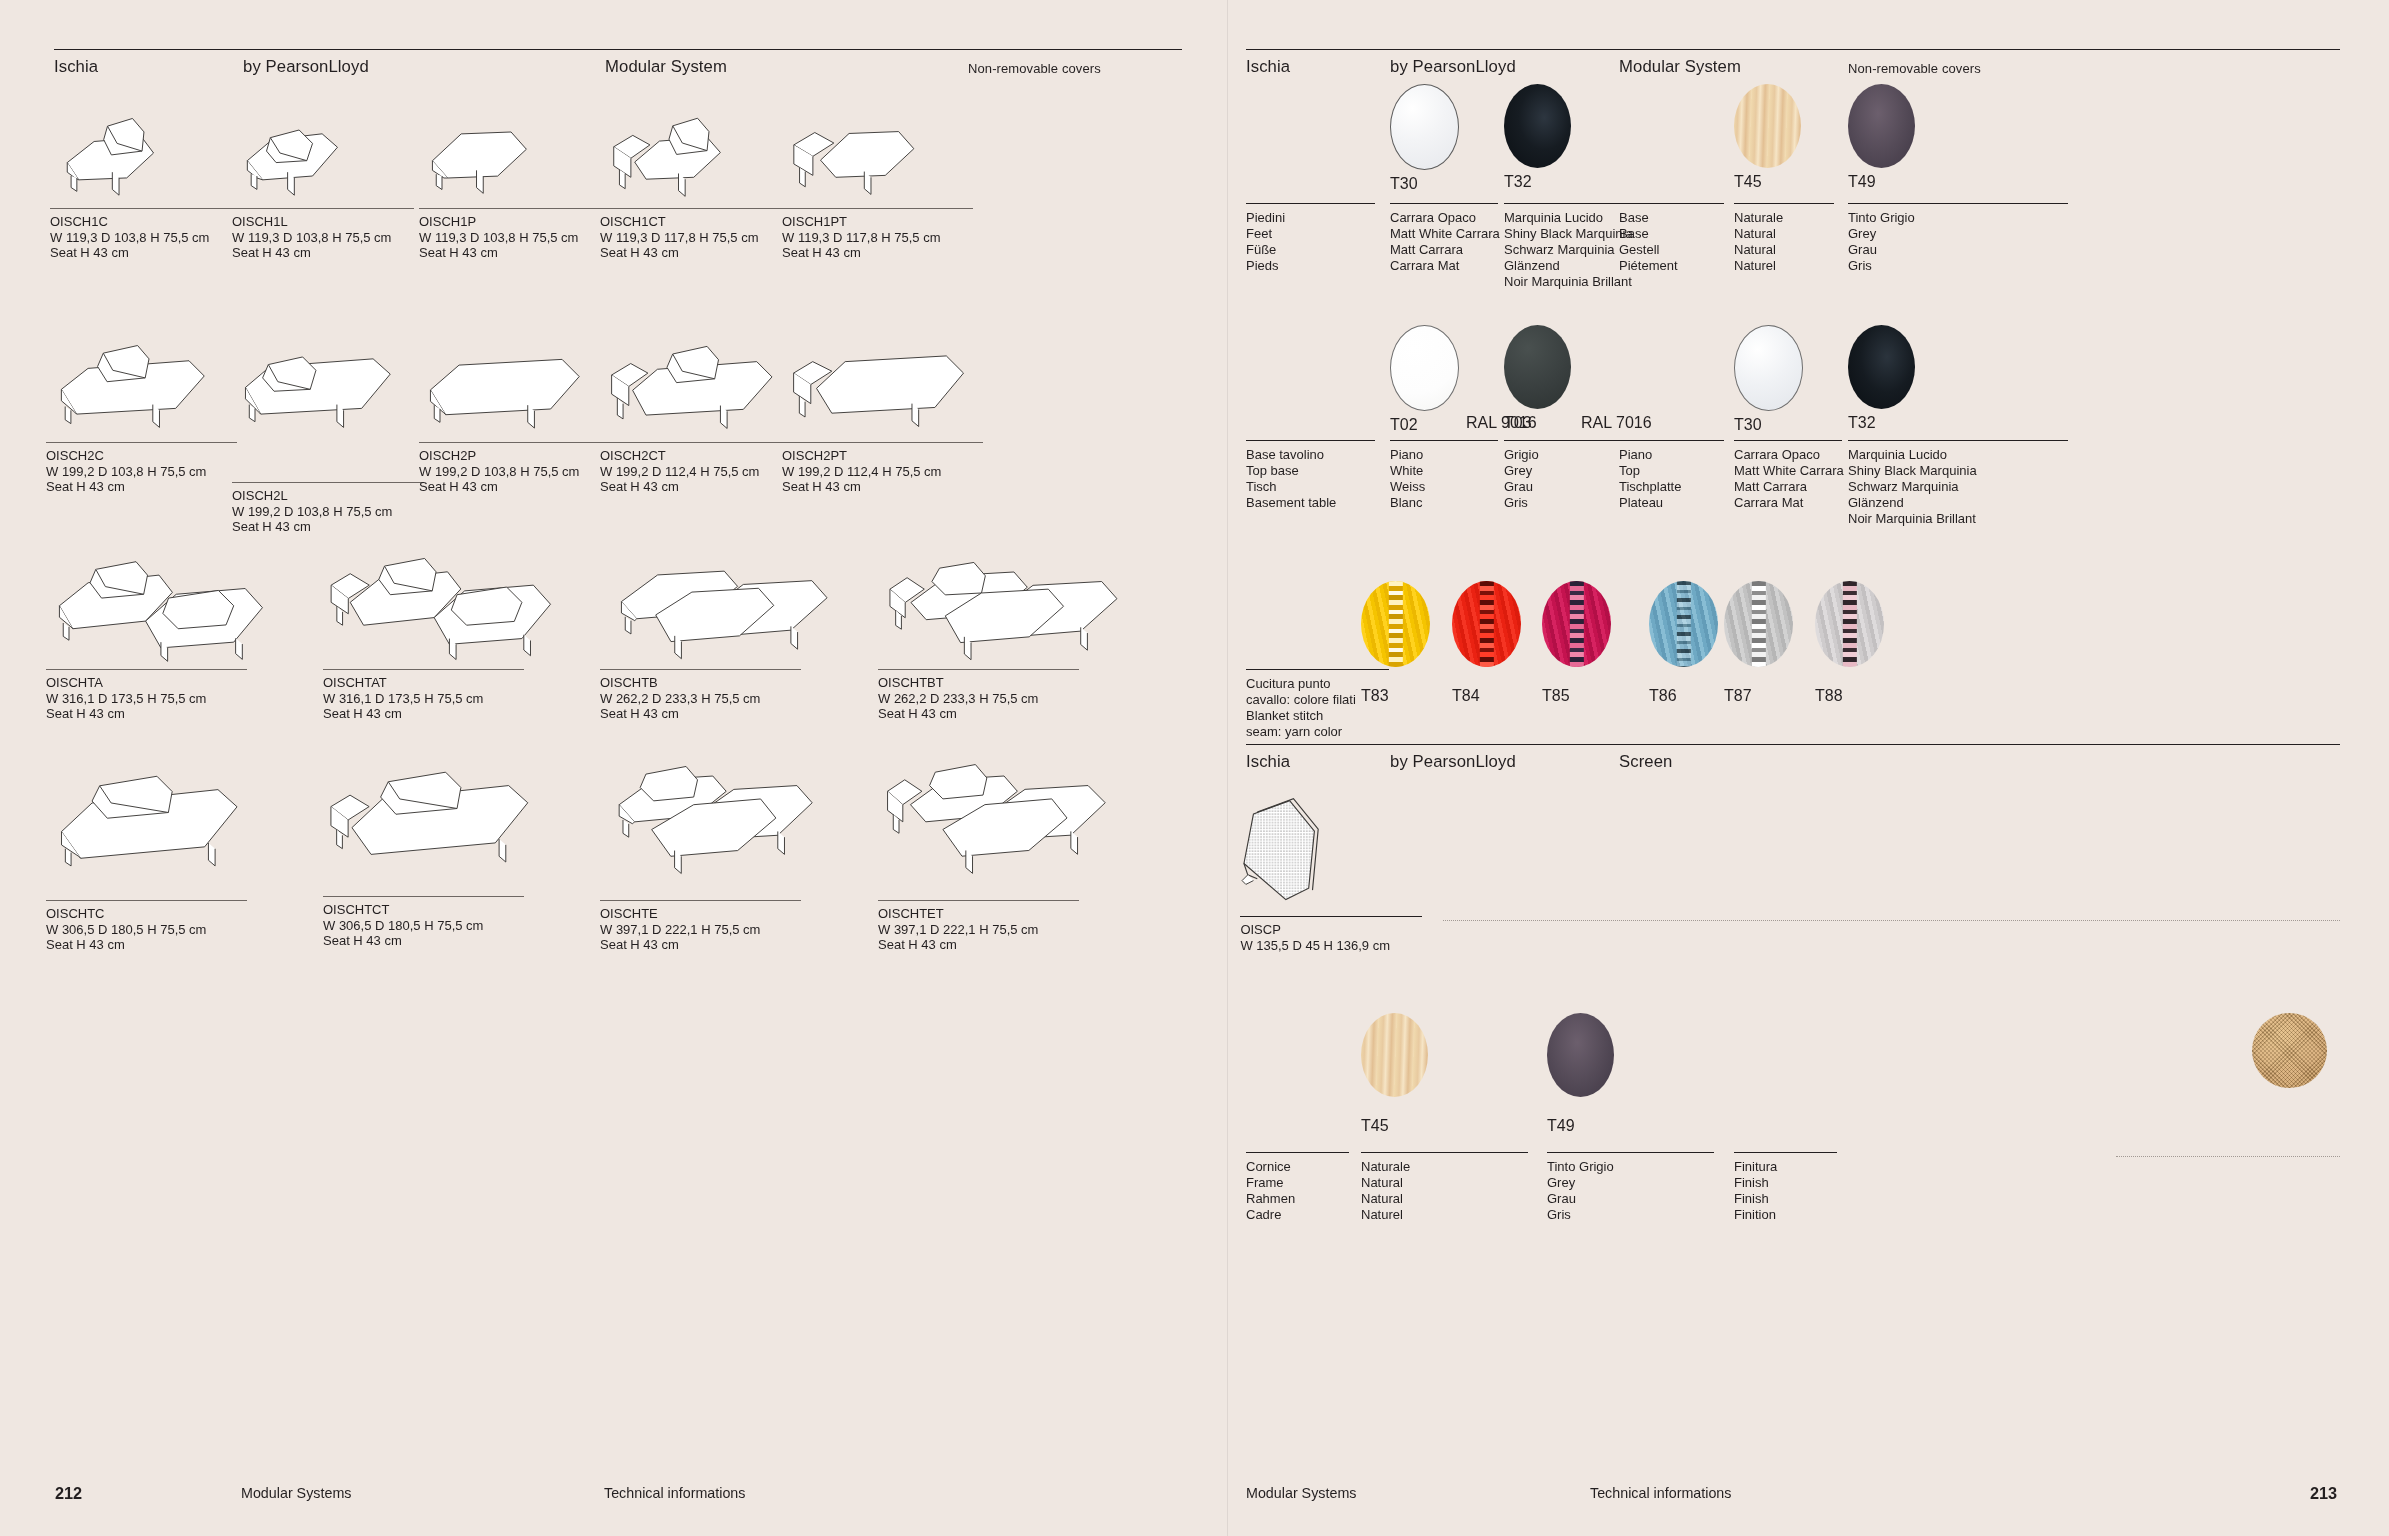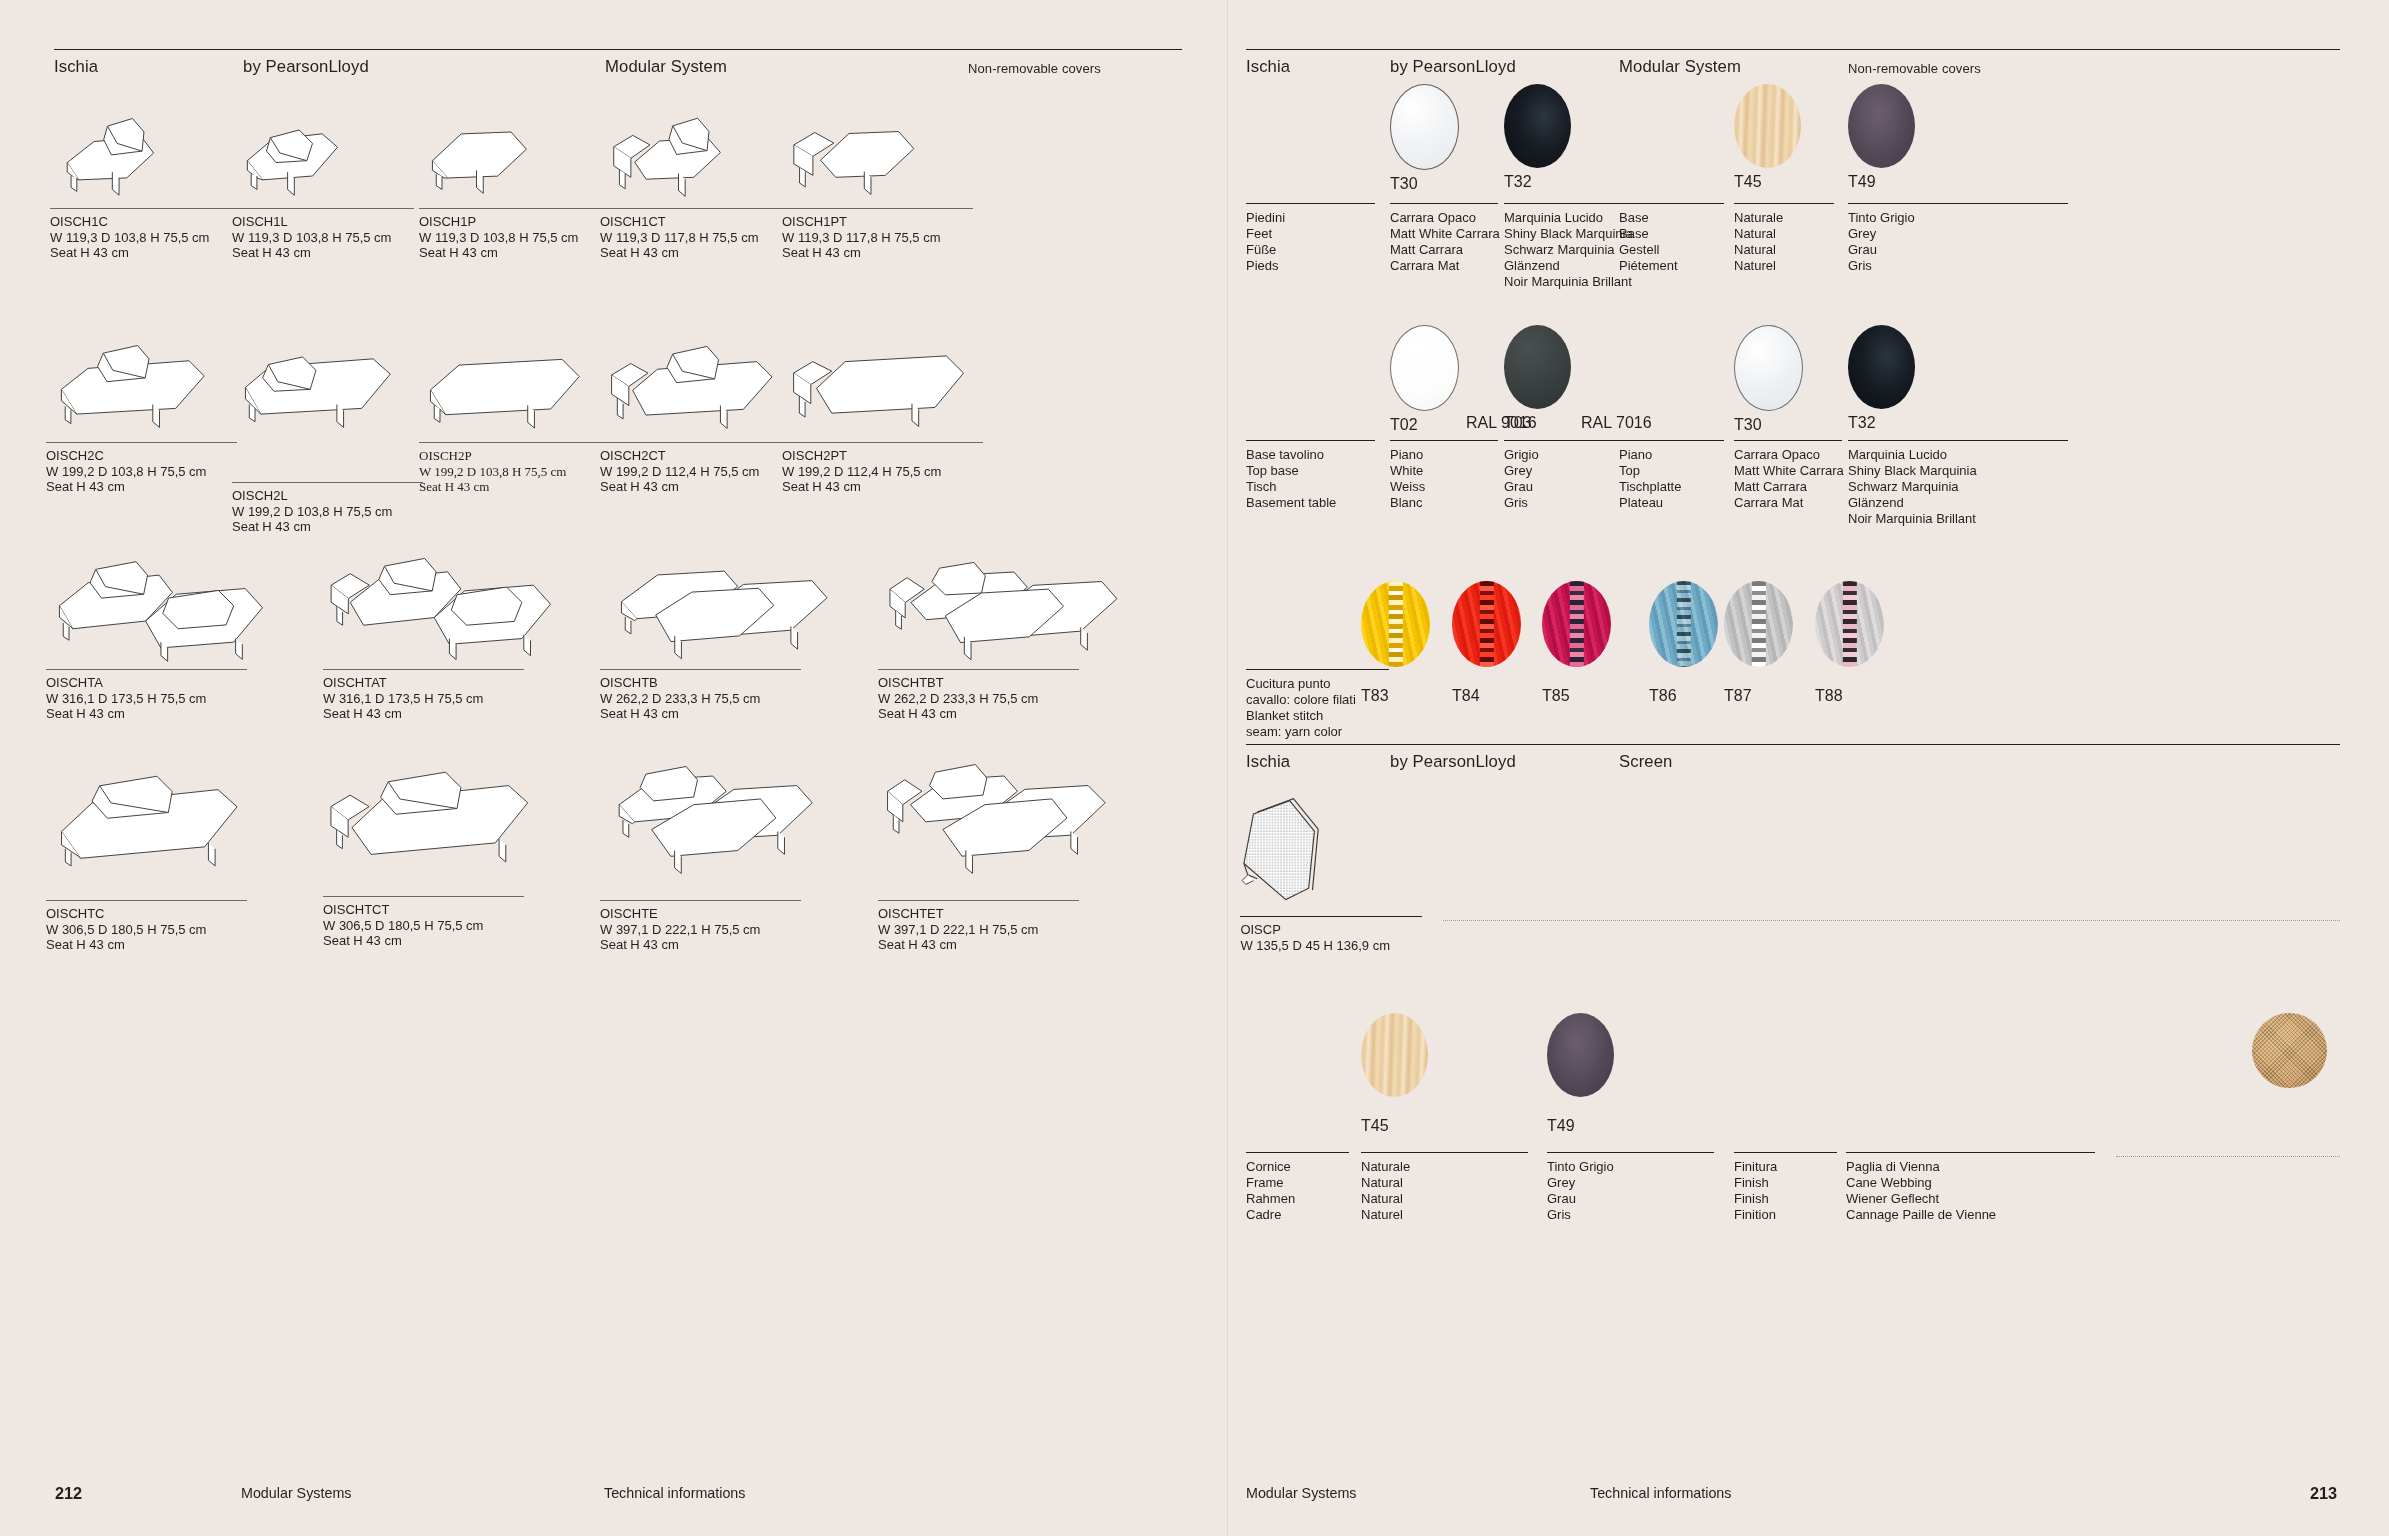--- a/index.html
+++ b/index.html
@@ -208,21 +208,21 @@
     </div>
 
     <svg class="abs draw" style="left:419px;top:340px;" width="186" height="96" viewBox="0 0 195 100">
       <g fill="#fff" stroke="#3c3a38" stroke-width="1" stroke-linejoin="round">
         <path d="M12 52 L42 26 L150 20 L168 38 L138 72 L28 78 Z"></path>
         <path d="M12 52 L12 64 L26 76 L28 78"></path>
         <path d="M16 68 L16 82 L22 86 L22 72"></path>
         <path d="M114 68 L114 86 L121 92 L121 74"></path>
       </g>
     </svg>
-    <div class="abs" style="left:419px;top:442px;width:191px;font-family:Liberation Serif, serif;">
+    <div class="abs" style="left:419px;top:442px;width:191px;">
       <div class="cap-rule"></div>
       <div class="item-caption">OISCH2P</div>
       <div class="item-caption">W 199,2 D 103,8 H 75,5 cm</div>
       <div class="item-caption">Seat H 43 cm</div>
     </div>
 
     <svg class="abs draw" style="left:600px;top:333px;" width="196" height="105" viewBox="0 0 205 110">
       <g fill="#fff" stroke="#3c3a38" stroke-width="1" stroke-linejoin="round">
         <path d="M34 60 L60 38 L164 30 L180 46 L150 80 L48 86 Z"></path>
         <path d="M76 22 L112 14 L124 28 L120 48 L80 52 L70 36 Z"></path>
@@ -653,27 +653,20 @@
       <div class="spec-lines">Grau</div>
       <div class="spec-lines">Gris</div>
     </div>
     <div class="abs" style="left:507px;top:1152px;width:103px;">
       <div class="spec-rule"></div>
       <div class="spec-lines">Finitura</div>
       <div class="spec-lines">Finish</div>
       <div class="spec-lines">Finish</div>
       <div class="spec-lines">Finition</div>
     </div>
-    <div class="abs" style="left:619px;top:1152px;width:249px;">
-      <div class="spec-rule"></div>
-      <div class="spec-lines">Paglia di Vienna</div>
-      <div class="spec-lines">Cane Webbing</div>
-      <div class="spec-lines">Wiener Geflecht</div>
-      <div class="spec-lines">Cannage Paille de Vienne</div>
-    </div>
     <div class="abs spec-rule dotted" style="left:889px;top:1156px;width:224px;"></div>
 
     <div class="abs footer">
       <div class="abs" style="left:19px;top:1px;">Modular Systems</div>
       <div class="abs" style="left:363px;top:1px;">Technical informations</div>
       <div class="abs pg" style="left:1083px;top:0;">213</div>
     </div>
   </div>
 </div>
 

